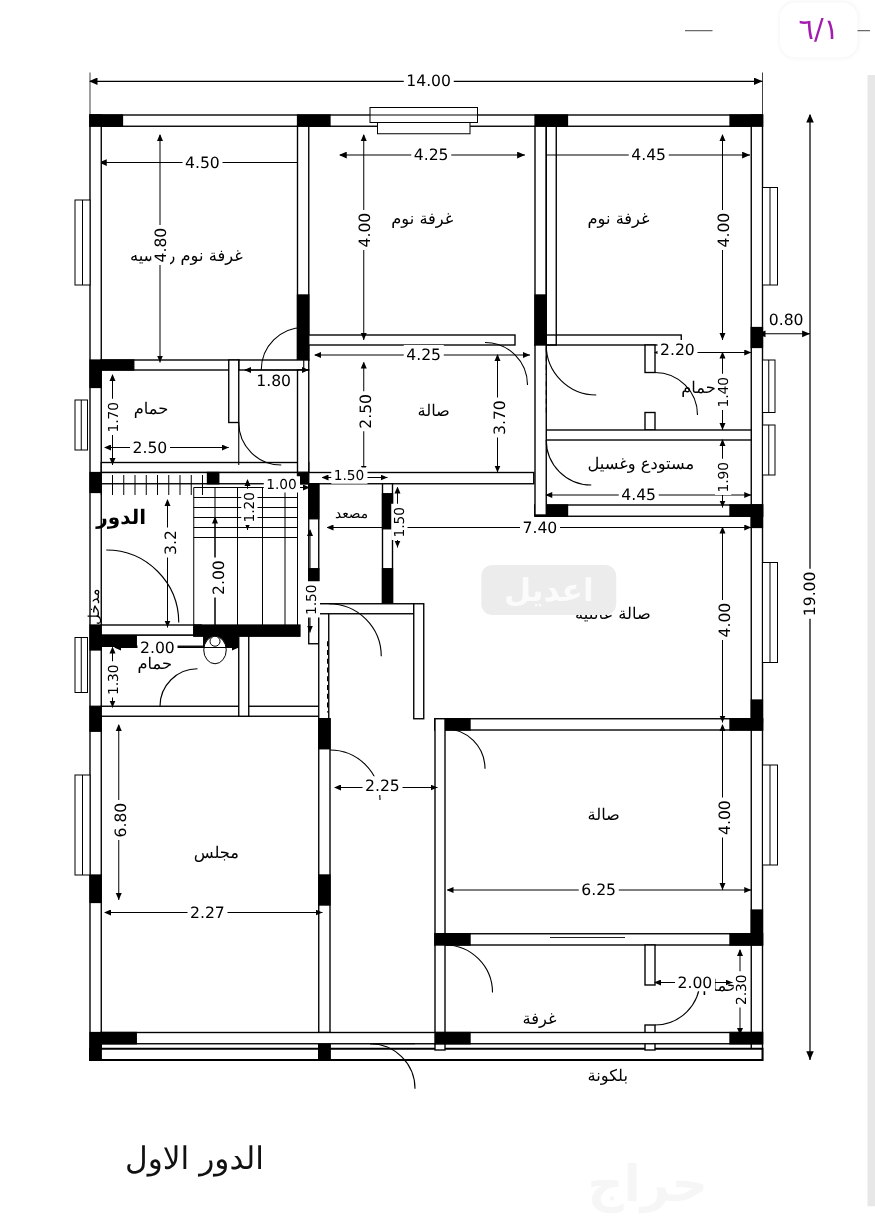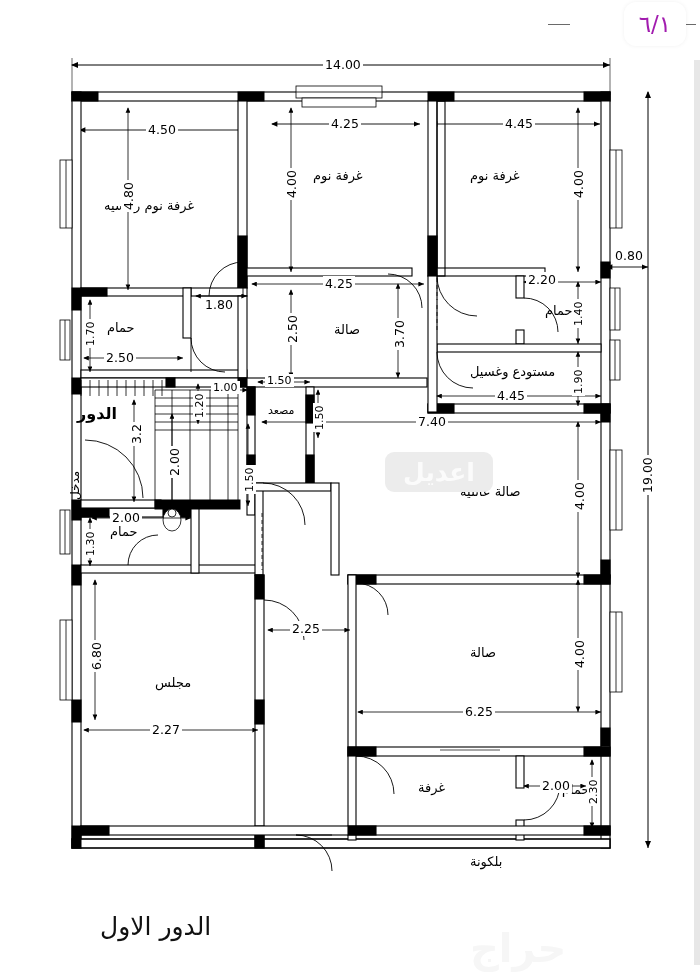--- a/index.html
+++ b/index.html
@@ -425,21 +425,21 @@
   <div class="lbl" style="left:545px;top:303px;">حمام</div>
   <div class="lbl" style="left:334px;top:322px;">صالة</div>
   <div class="lbl" style="left:470px;top:364px;">مستودع وغسيل</div>
   <div class="lbl big" style="left:77px;top:404px;">الدور</div>
   <div class="lbl v" style="left:68px;top:500px;font-size:12px;">مدخل</div>
   <div class="lbl sm" style="left:268px;top:404px;font-size:11px;text-align:center;">مصعد</div>
   <div class="lbl" style="left:110px;top:524px;">حمام</div>
   <div class="lbl" style="left:460px;top:484px;">صالة عائلية</div>
   <div class="lbl" style="left:155px;top:675px;">مجلس</div>
   <div class="lbl" style="left:470px;top:645px;">صالة</div>
-  <div class="lbl" style="left:418px;top:780px;">غرفة</div>
+  <div class="lbl" style="left:418px;top:808px;">غرفة</div>
   <div class="lbl" style="left:562px;top:782px;">حمام</div>
   <div class="lbl" style="left:456px;top:854px;margin-left:14px;">بلكونة</div>
 
   <div class="wm-deal">اعديل</div>
   <div class="wm-haraj">حراج</div>
 
   <div class="caption">الدور الاول</div>
 </div>
 
 </body></html>

